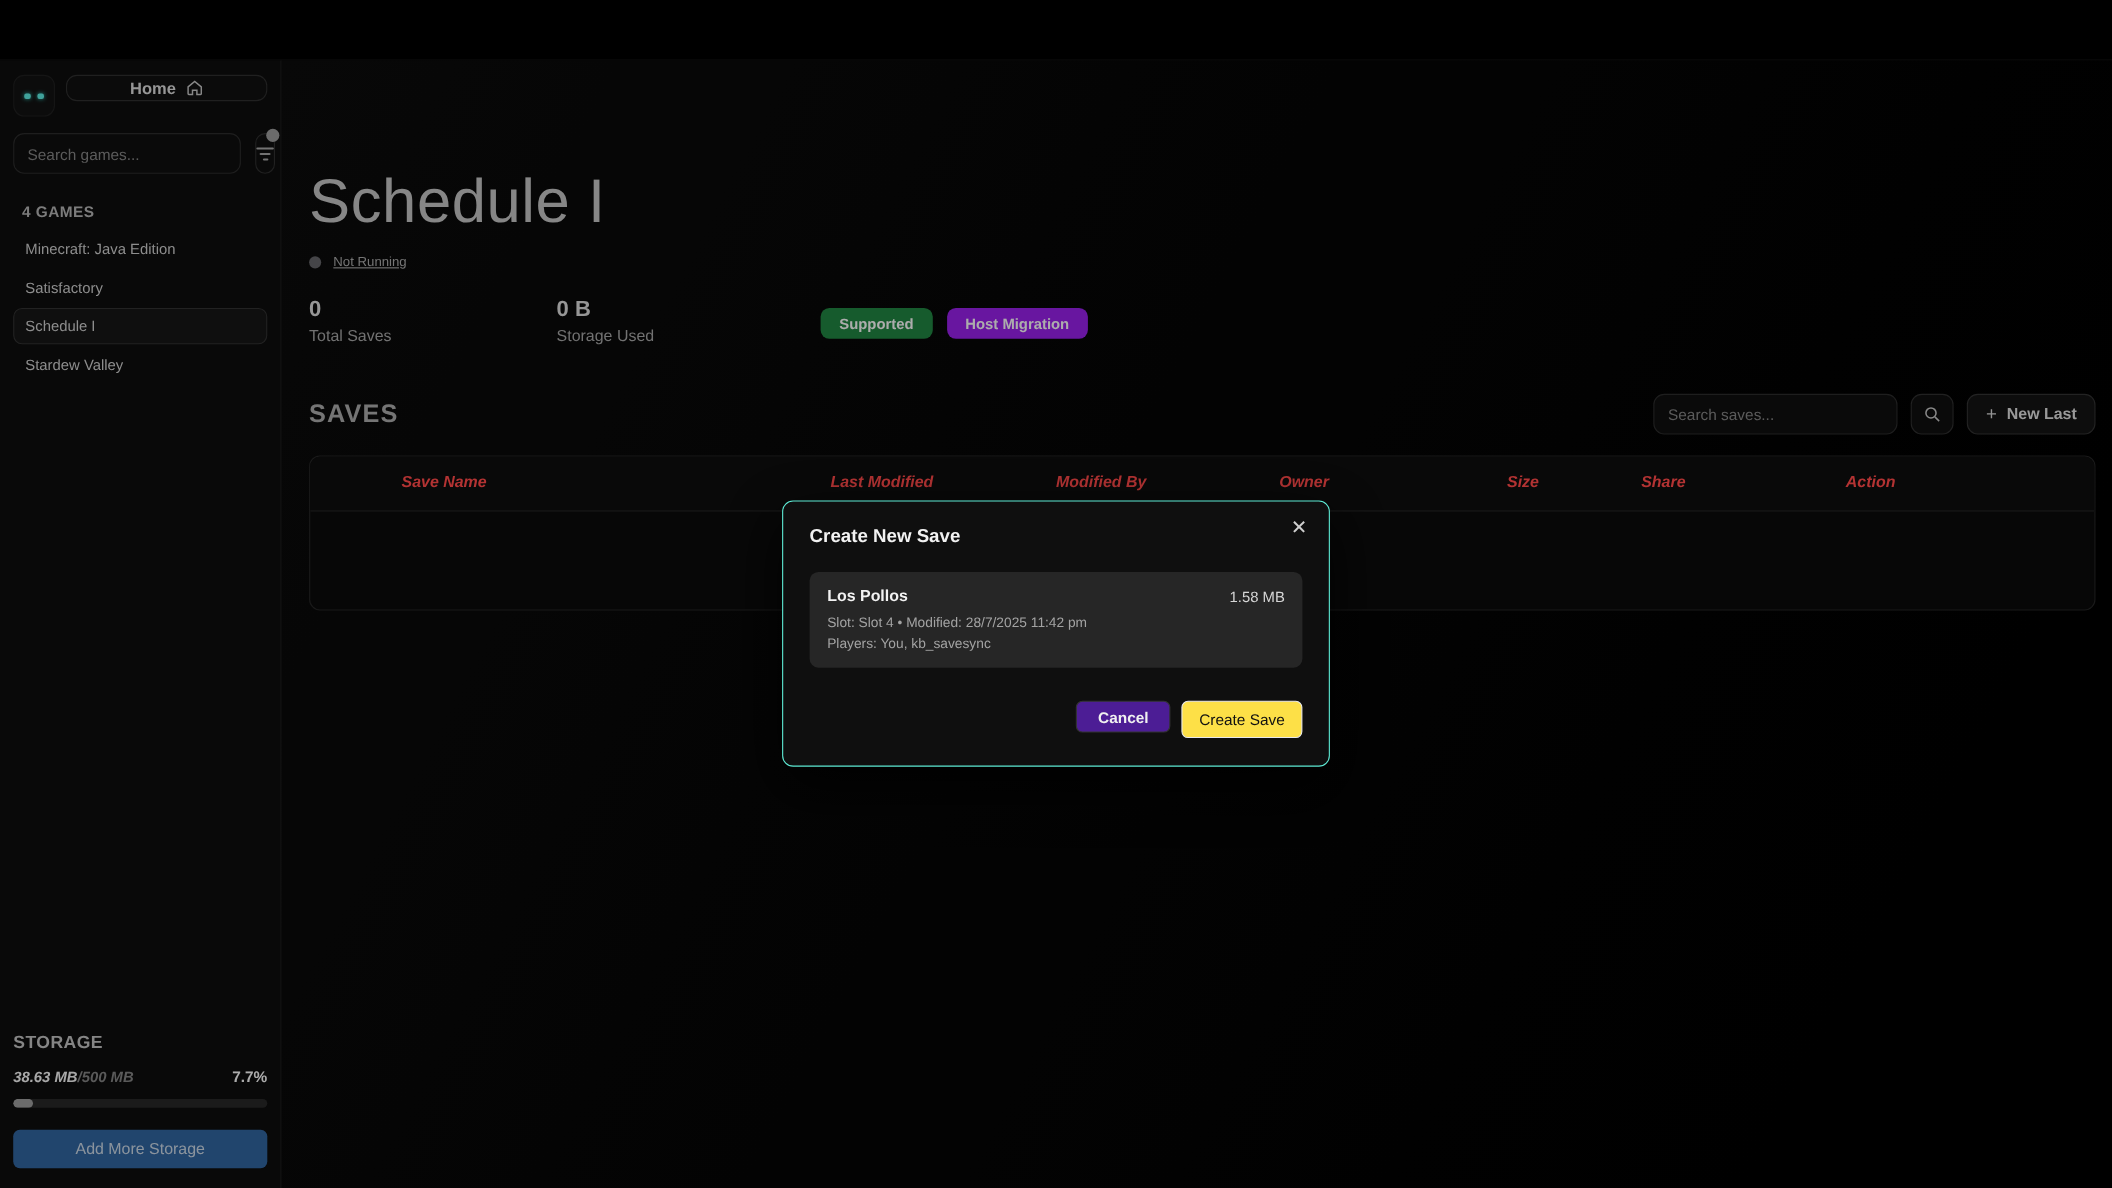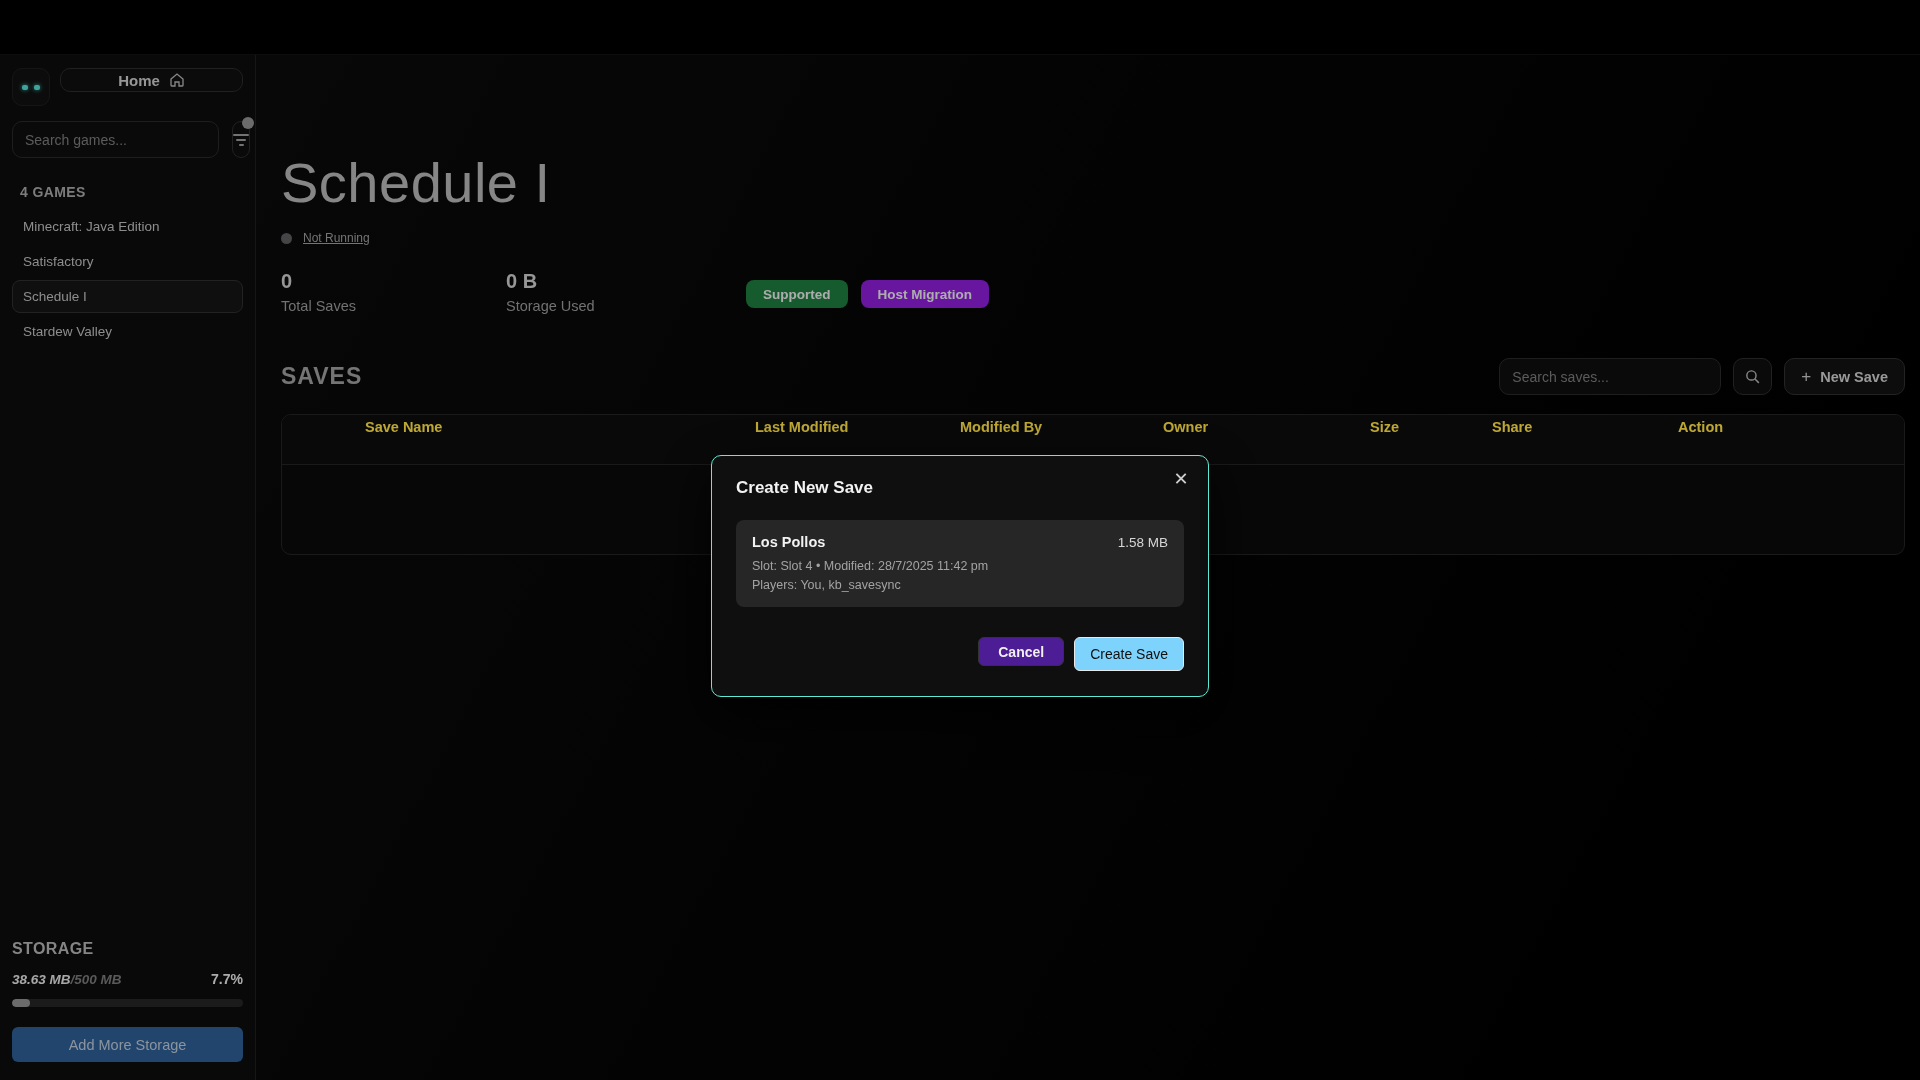--- a/index.html
+++ b/index.html
@@ -60,39 +60,39 @@
   .saves-title { font-size:23px; font-weight:bold; color:#9c9c9c; letter-spacing:1px; }
   .saves-actions { margin-left:auto; display:flex; gap:12px; align-items:center; }
   .search-saves { width:222px; height:37px; border-radius:10px; background:#0e0e0e; border:1px solid #292929; color:#cfcfcf; font-size:14px; padding:0 12px; outline:none; font-family:"Liberation Sans", sans-serif; }
   .search-saves::placeholder { color:#7a7a7a; }
   .icon-btn { width:39px; height:37px; border-radius:10px; background:#0e0e0e; border:1px solid #2c2c2c; display:flex; align-items:center; justify-content:center; cursor:pointer; }
   .new-save-btn { height:37px; padding:0 16px; border-radius:10px; background:#121212; border:1px solid #2f2f2f; color:#cccccc; font-size:14.5px; font-weight:bold; display:flex; align-items:center; gap:9px; cursor:pointer; font-family:"Liberation Sans", sans-serif; }
   .plus-glyph { font-size:17px; font-weight:normal; color:#c5c5c5; }
 
   .saves-table { margin-top:19px; height:141px; border:1px solid #232323; border-radius:10px; background:#0a0a0a; overflow:hidden; }
   .table-header { position:relative; height:50px; background:#0c0c0c; border-bottom:1px solid #232323; }
-  .th { position:absolute; top:4px; font-size:14.5px; font-weight:bold; color:#fde047; }
+  .th { position:absolute; top:16px; font-size:14.5px; font-weight:bold; color:#ef4444;font-style:italic; }
   .th-0{ left:83px; } .th-1{ left:473px; } .th-2{ left:678px; } .th-3{ left:881px; }
   .th-4{ left:1088px; } .th-5{ left:1210px; } .th-6{ left:1396px; }
   .table-body { height:90px; }
 
   
   .modal-overlay { position:fixed; inset:0; background:rgba(0,0,0,.25); }
   .modal { position:absolute; left:711px; top:455px; width:498px; min-height:242px; background:#0f0f0f; border:1px solid #5eead4; border-radius:10px; box-shadow:0 18px 50px rgba(0,0,0,.8); padding:22px 24px 24px 24px; }
   .modal-title { font-size:17px; font-weight:bold; color:#f2f2f2; }
   .modal-close { position:absolute; top:10px; right:14px; width:26px; height:26px; background:none; border:none; color:#cfcfcf; font-size:18px; cursor:pointer; line-height:26px; }
   .save-card { margin-top:22px; background:#262626; border-radius:8px; padding:14px 16px 15px 16px; cursor:pointer; }
   .save-card-top { display:flex; align-items:center; }
   .save-name { font-size:14.5px; font-weight:bold; color:#f2f2f2; }
   .save-size { margin-left:auto; font-size:13.5px; color:#d6d6d6; }
   .save-meta { margin-top:9px; font-size:12.5px; color:#a3a3a3; }
   .save-players { margin-top:5px; font-size:12.5px; color:#a3a3a3; }
   .modal-footer { margin-top:30px; display:flex; justify-content:flex-end; gap:10px; }
   .cancel-btn { height:29px; padding:0 19px; border-radius:6px; background:#4c1d95; border:1px solid #343434; color:#f0f0f0; font-size:14px; font-weight:bold; cursor:pointer; font-family:"Liberation Sans", sans-serif; }
-  .create-btn { height:34px; padding:0 15px; border-radius:6px; background:#7dd3fc; border:1px solid #e9e9e9; color:#111; font-size:14px; cursor:pointer; font-family:"Liberation Sans", sans-serif; }
+  .create-btn { height:34px; padding:0 15px; border-radius:6px; background:#fde047; border:1px solid #e9e9e9; color:#111; font-size:14px; cursor:pointer; font-family:"Liberation Sans", sans-serif; }
 </style>
 </head>
 <body>
 
 <div class="titlebar"></div>
 
 <div class="app">
 
   <div class="sidebar">
     <div class="side-top-row">
@@ -169,21 +169,21 @@
       <div class="saves-actions">
         <input class="search-saves" placeholder="Search saves..." style="">
         <button class="icon-btn">
           <svg width="17" height="17" viewBox="0 0 24 24" fill="none" stroke="#b5b5b5" stroke-width="2">
             <circle cx="10.5" cy="10.5" r="6.5"></circle>
               <line x1="15.5" y1="15.5" x2="21" y2="21"></line>
           </svg>
         </button>
         <button class="new-save-btn">
           <span class="plus-glyph">+</span>
-          <span>New Save</span>
+          <span>New Last</span>
         </button>
       </div>
     </div>
 
     <div class="saves-table">
       <div class="table-header">
         <span class="th th-0">Save Name</span>
         <span class="th th-1">Last Modified</span>
         <span class="th th-2">Modified By</span>
         <span class="th th-3">Owner</span>

